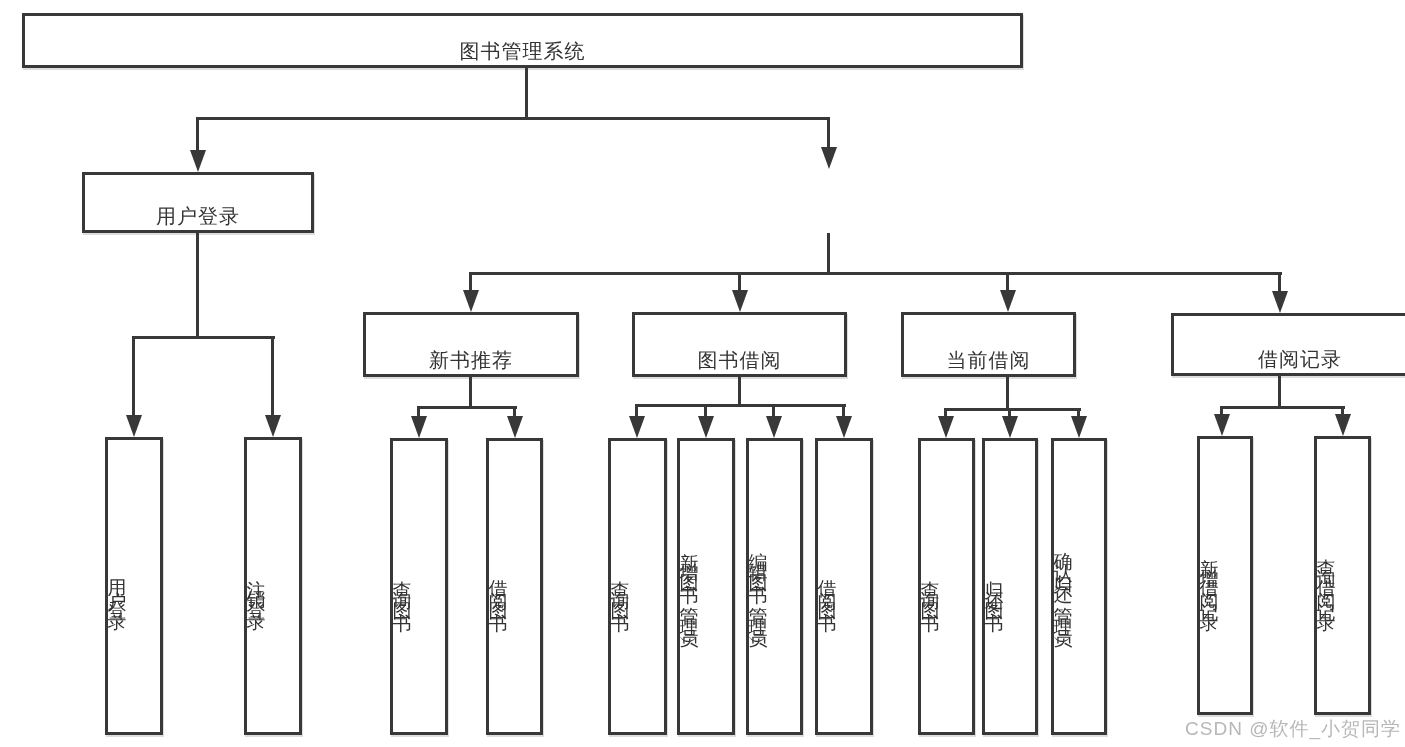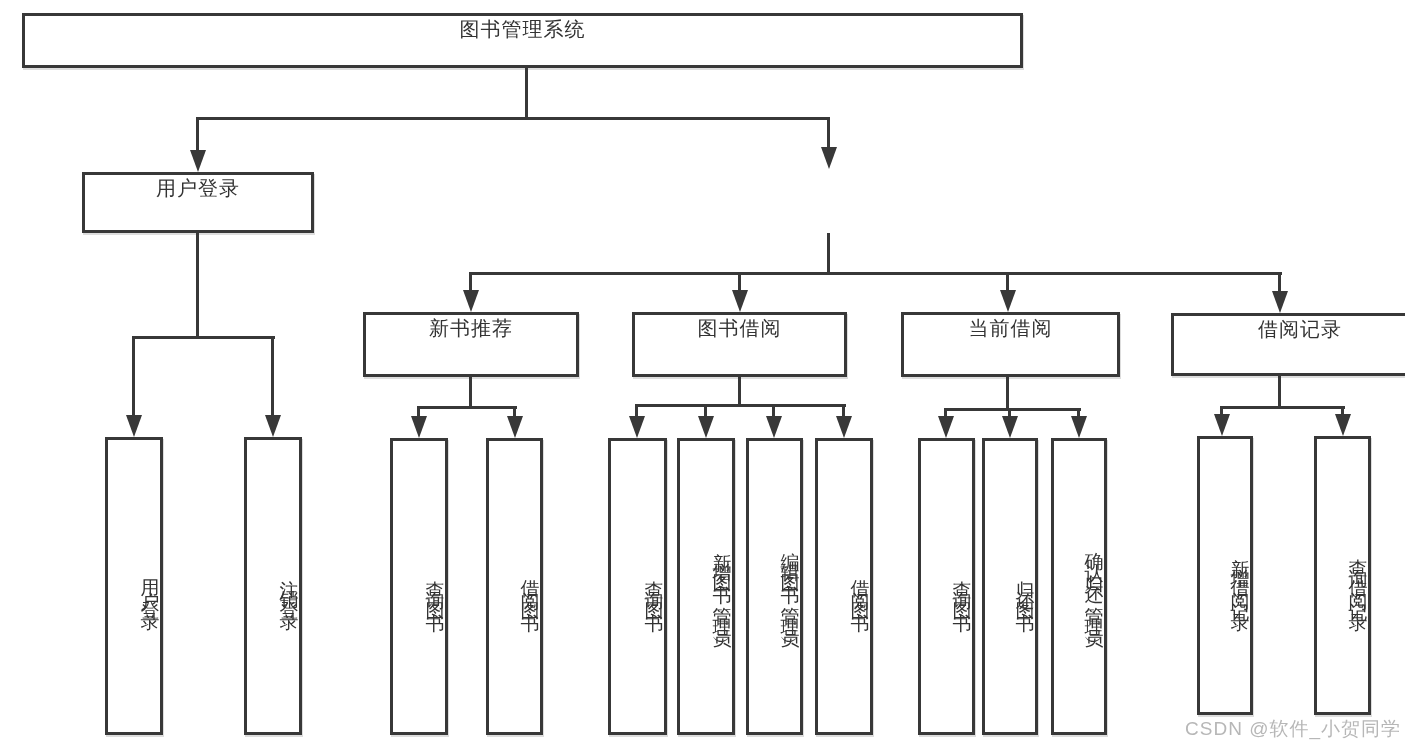--- a/index.html
+++ b/index.html
@@ -10,21 +10,21 @@
     font-family:"Liberation Sans", sans-serif;
     overflow:hidden;
   }
   .box{
     position:absolute;
     box-sizing:border-box;
     border:3px solid #383838;
     background:#ffffff;
     color:#333333;
     display:flex;
-    align-items:flex-start;
+    align-items:flex-end;
     justify-content:center;
     box-shadow:1px 2px 0 rgba(120,120,120,0.25);
   }
   .box.h{font-size:20px;letter-spacing:1px;}
   .box.v{
     font-size:19px;
     writing-mode:vertical-rl;
     text-orientation:mixed;
     letter-spacing:11px;
     line-height:1;
@@ -58,21 +58,21 @@
   <div class="box h" style="left:82px;top:172px;width:232px;height:61px">
     <span>用户登录</span>
   </div>
 
   <div class="box h" style="left:363px;top:312px;width:216px;height:65px">
     <span>新书推荐</span>
   </div>
   <div class="box h" style="left:632px;top:312px;width:215px;height:65px">
     <span>图书借阅</span>
   </div>
-  <div class="box h" style="left:901px;top:312px;width:219px;height:65px">
+  <div class="box h" style="left:901px;top:312px;width:175px;height:65px">
     <span>当前借阅</span>
   </div>
   <div class="box h" style="left:1171px;top:313px;width:258px;height:63px">
     <span>借阅记录</span>
   </div>
 
   <div class="box v" style="left:105px;top:437px;width:58px;height:298px">
     <span>用户登录</span>
   </div>
   <div class="box v" style="left:244px;top:437px;width:58px;height:298px">

